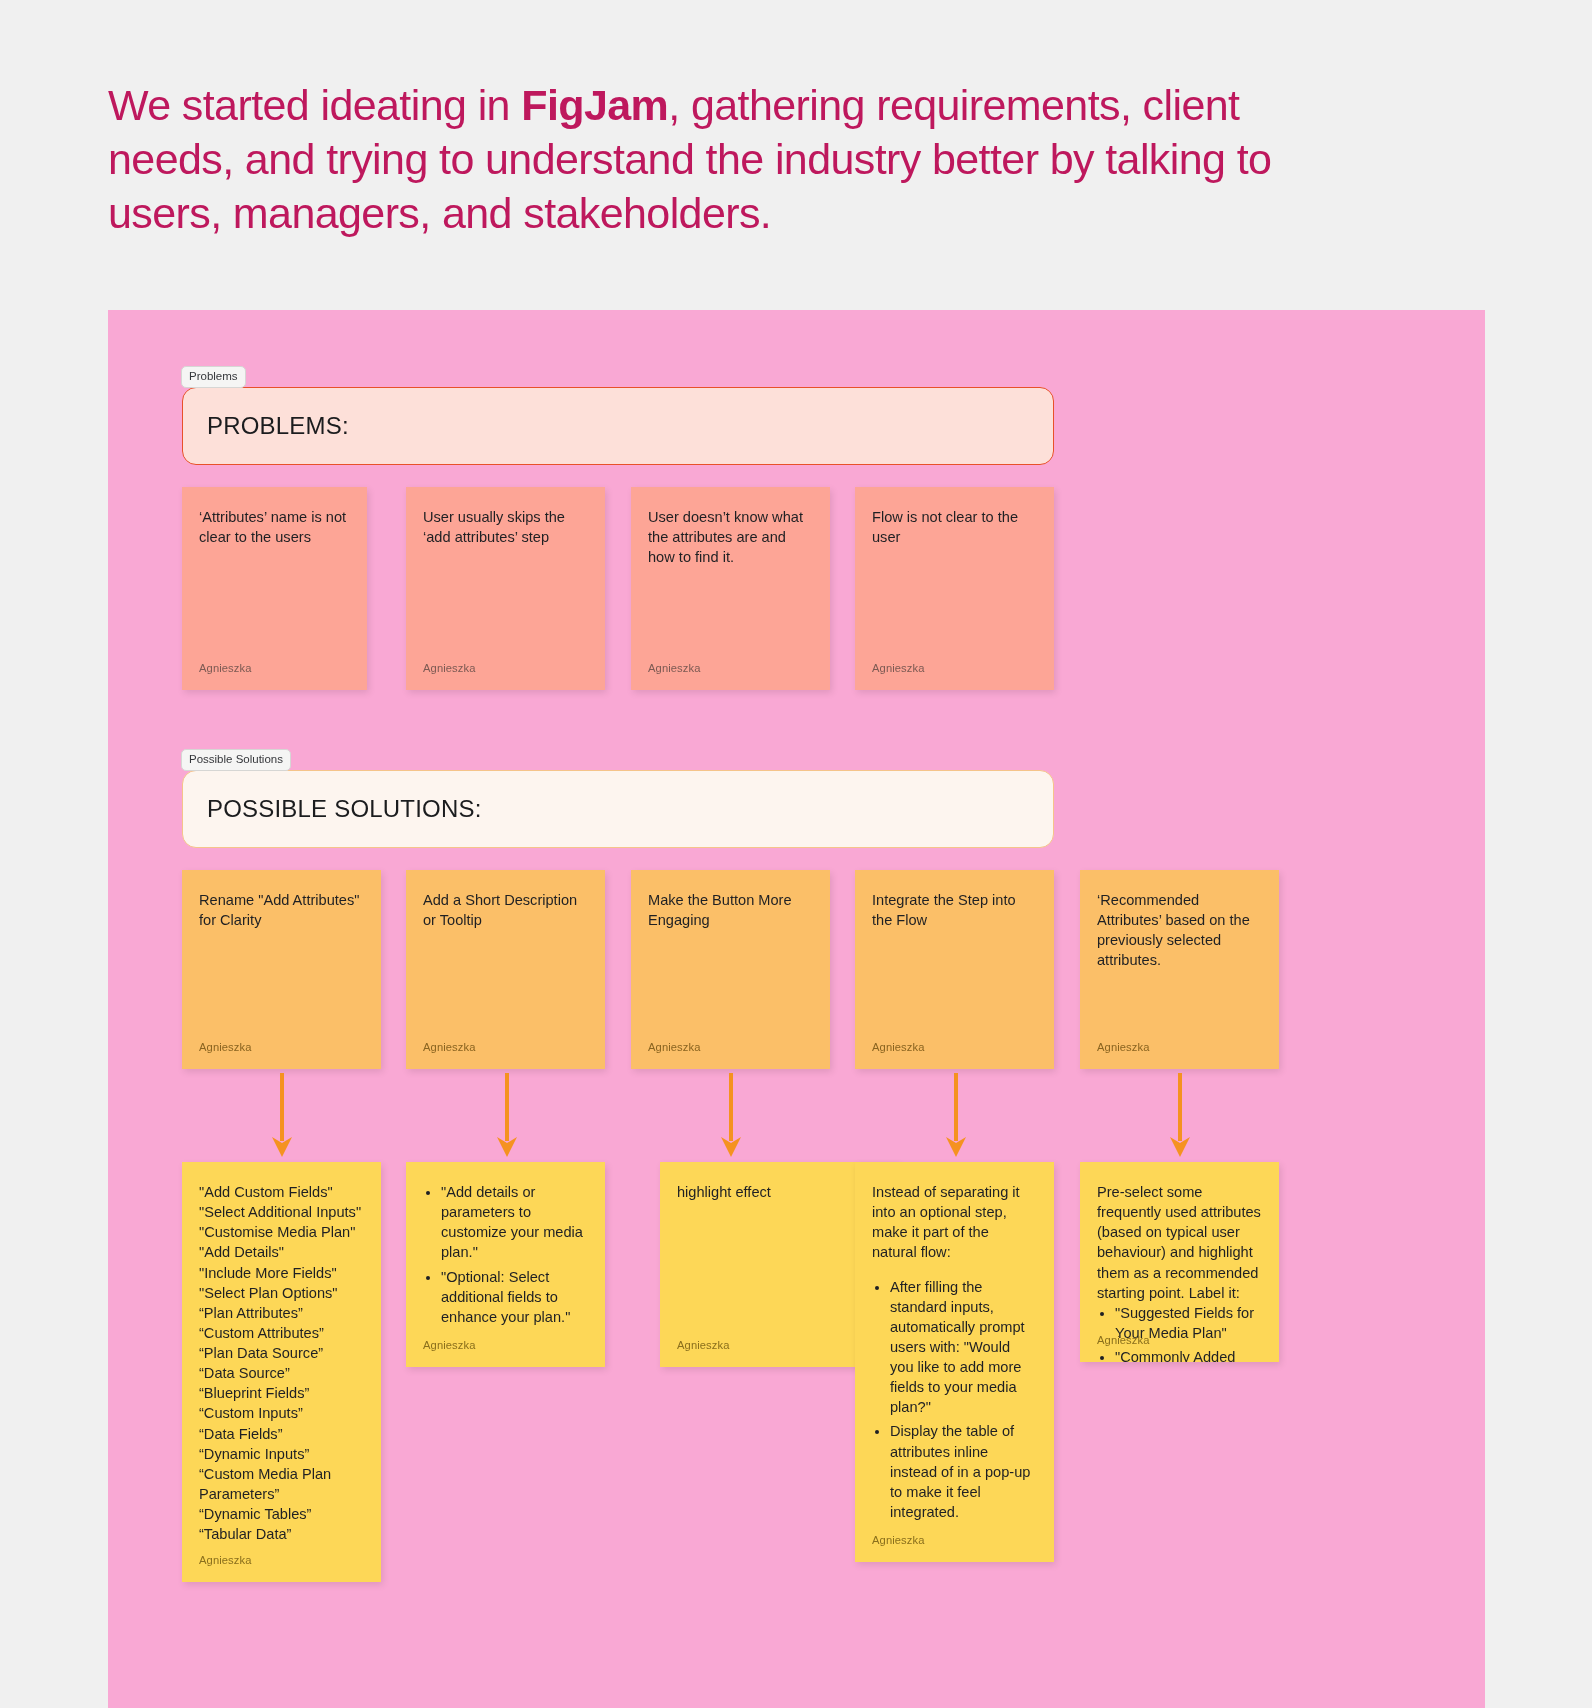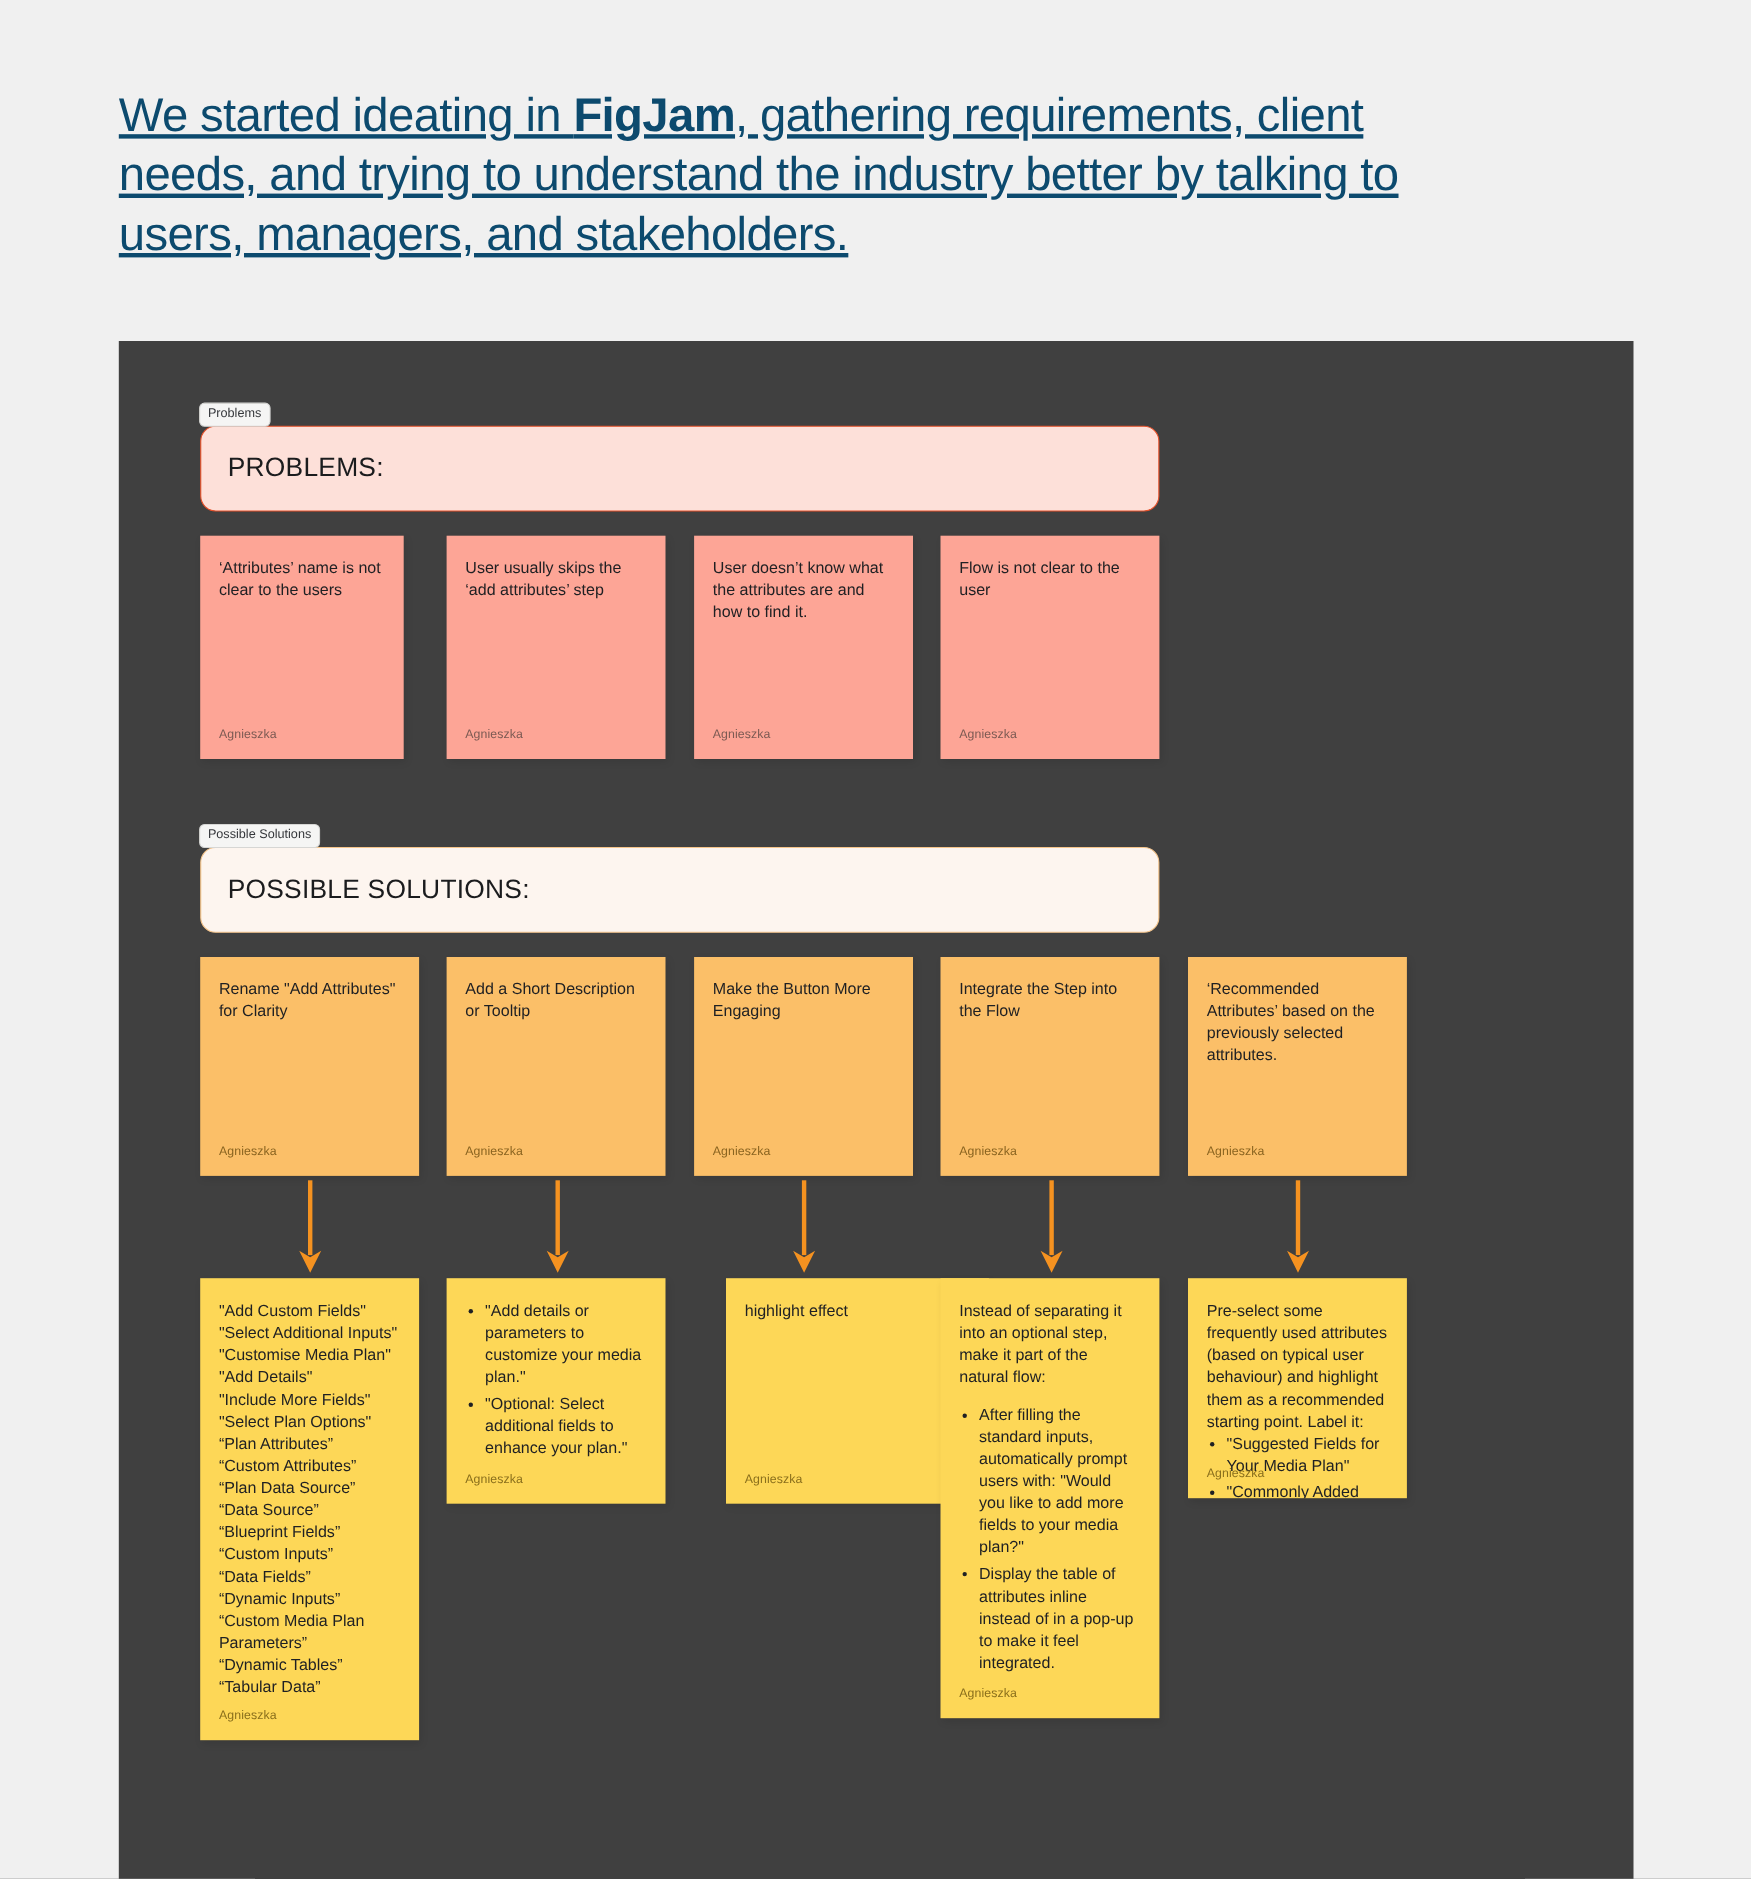--- a/index.html
+++ b/index.html
@@ -15,34 +15,33 @@
 
   
   .intro {
     position: absolute;
     left: 108px;
     top: 78px;
     width: 1250px;
     font-size: 43px;
     line-height: 1.26;
     letter-spacing: -0.6px;
-    color: #0c4a6e;
+    color: #be185d;
     font-weight: 400;
-    text-decoration: underline;
   }
   .intro b { font-weight: 700; }
 
   
   .board {
     position: absolute;
     left: 108px;
     top: 310px;
     width: 1377px;
     height: 1398px;
-    background: #404040;
+    background: #f9a8d4;
     overflow: hidden;
     text-decoration: underline;
   }
 
   
   .frame {
     position: absolute;
     border-radius: 14px;
   }
   .frame-problems {

